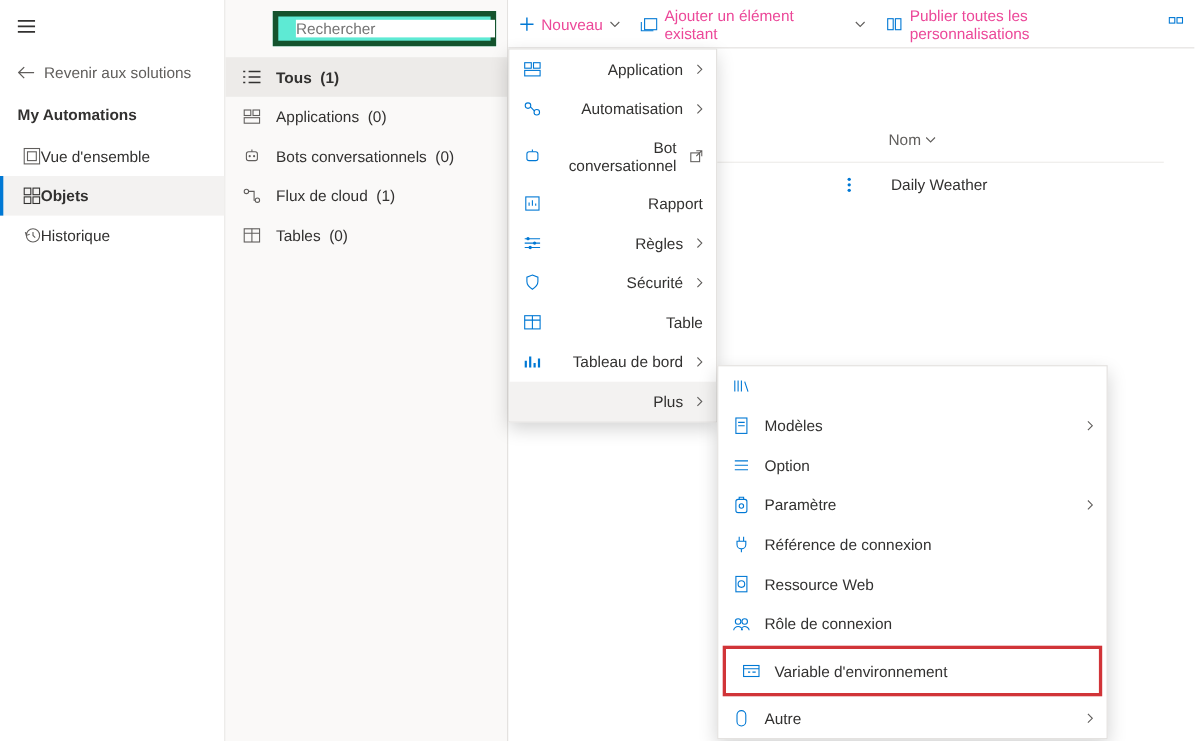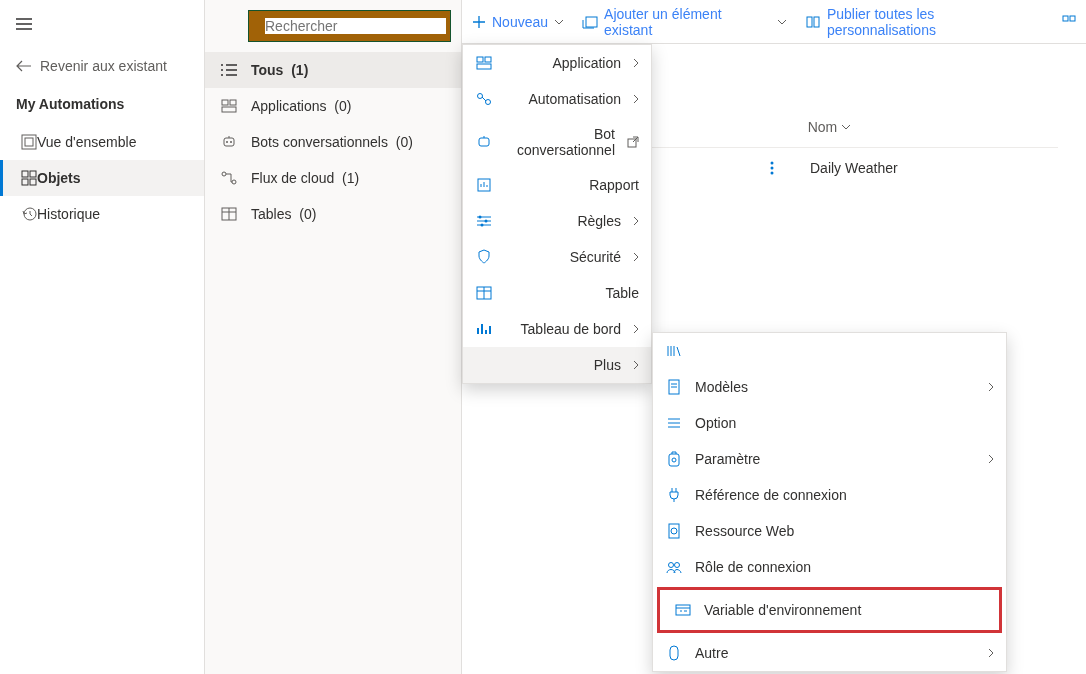--- a/index.html
+++ b/index.html
@@ -78,22 +78,22 @@
       border-right: 1px solid #e1dfdd;
       background: #faf9f8;
     }
     .search-wrap {
       padding: 10px;
     }
     .search-box {
       display: flex;
       align-items: center;
       gap: 8px;
-      border: 1px solid #14532d;
-      background: #a16207;
+      border: 5px solid #14532d;
+      background: #5eead4;
       padding: 4px 8px;
       height: 32px;
       margin-left: 33px;
     }
     .search-input {
       border: none;
       outline: none;
       flex: 1;
       font-size: 14px;
     }
@@ -122,21 +122,21 @@
       border-bottom: 1px solid #e1dfdd;
       background: #fff;
       color: #323130;
       font-size: 14px;
     }
     .tb-btn {
       display: flex;
       align-items: center;
       gap: 6px;
       cursor: pointer;
-      color: #3b82f6;
+      color: #ec4899;
     }
     .tb-btn .ic { color: #0078d4; }
 
     .main-area {
       position: absolute;
       left: 462px;
       top: 44px;
       right: 0;
       bottom: 0;
       padding: 24px 28px;
@@ -230,21 +230,21 @@
 <div class="left-panel">
   <div class="hamburger">
     <svg width="16" height="12">
         <path d="M0 1h16M0 6h16M0 11h16" stroke="#323130" stroke-width="1.5"></path>
       </svg>
   </div>
   <div class="back-link">
     <svg width="16" height="12">
         <path d="M6 1 L1 6 L6 11 M1 6 H15" stroke="#605e5c" stroke-width="1.2" fill="none"></path>
       </svg>
-    <span>Revenir aux existant</span>
+    <span>Revenir aux solutions</span>
   </div>
   <div class="section-title">My Automations</div>
 
   <div class="nav-item">
     <span class="nav-icon">
       <svg width="16" height="16">
           <rect x="1" y="1" width="14" height="14" fill="none" stroke="#605e5c"></rect>
           <rect x="4" y="4" width="8" height="8" fill="none" stroke="#605e5c"></rect>
         </svg>
     </span>

